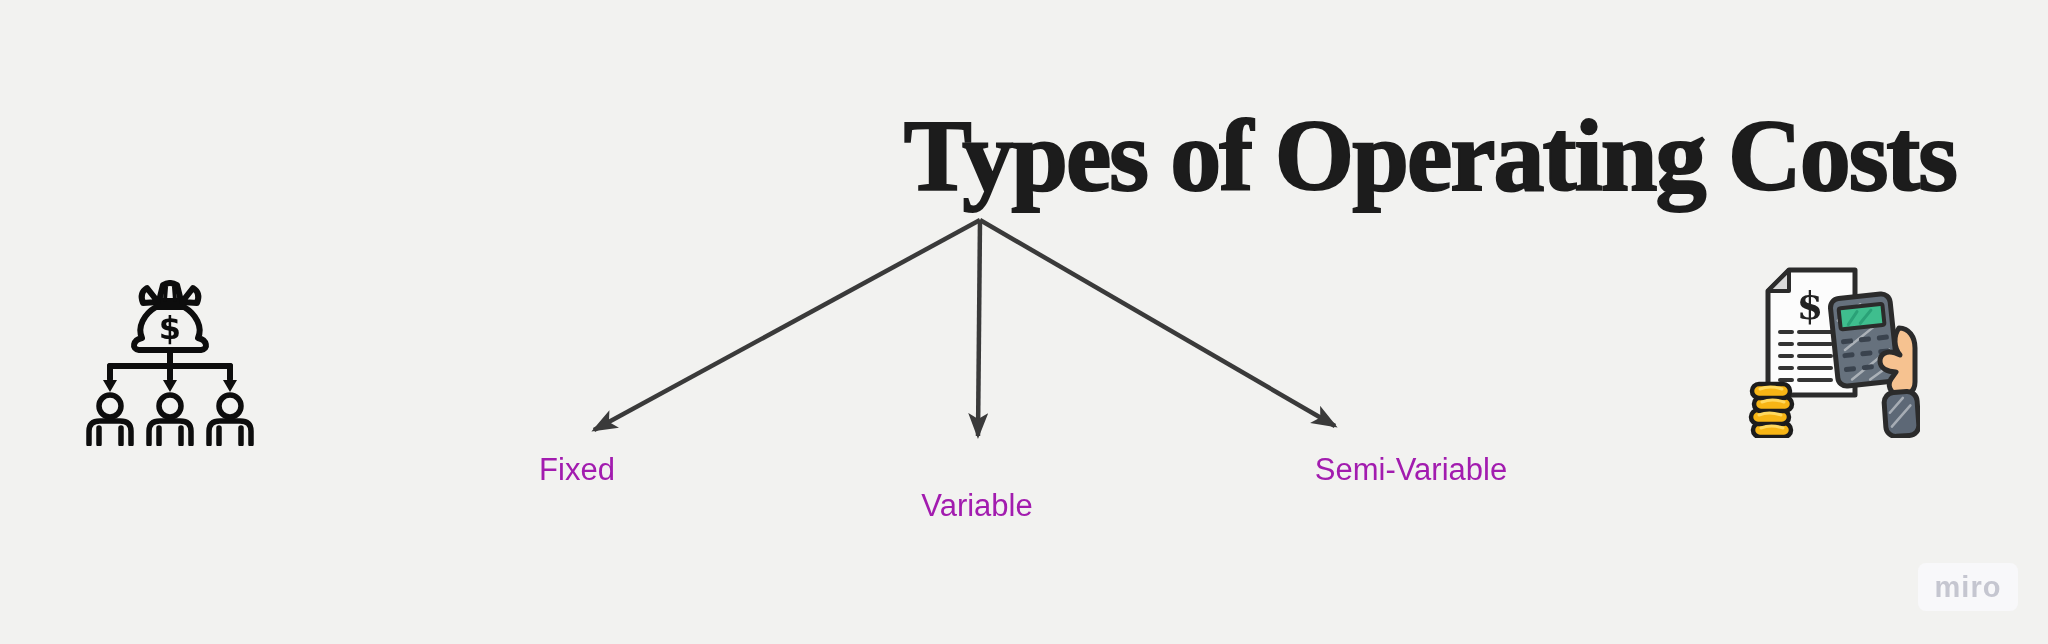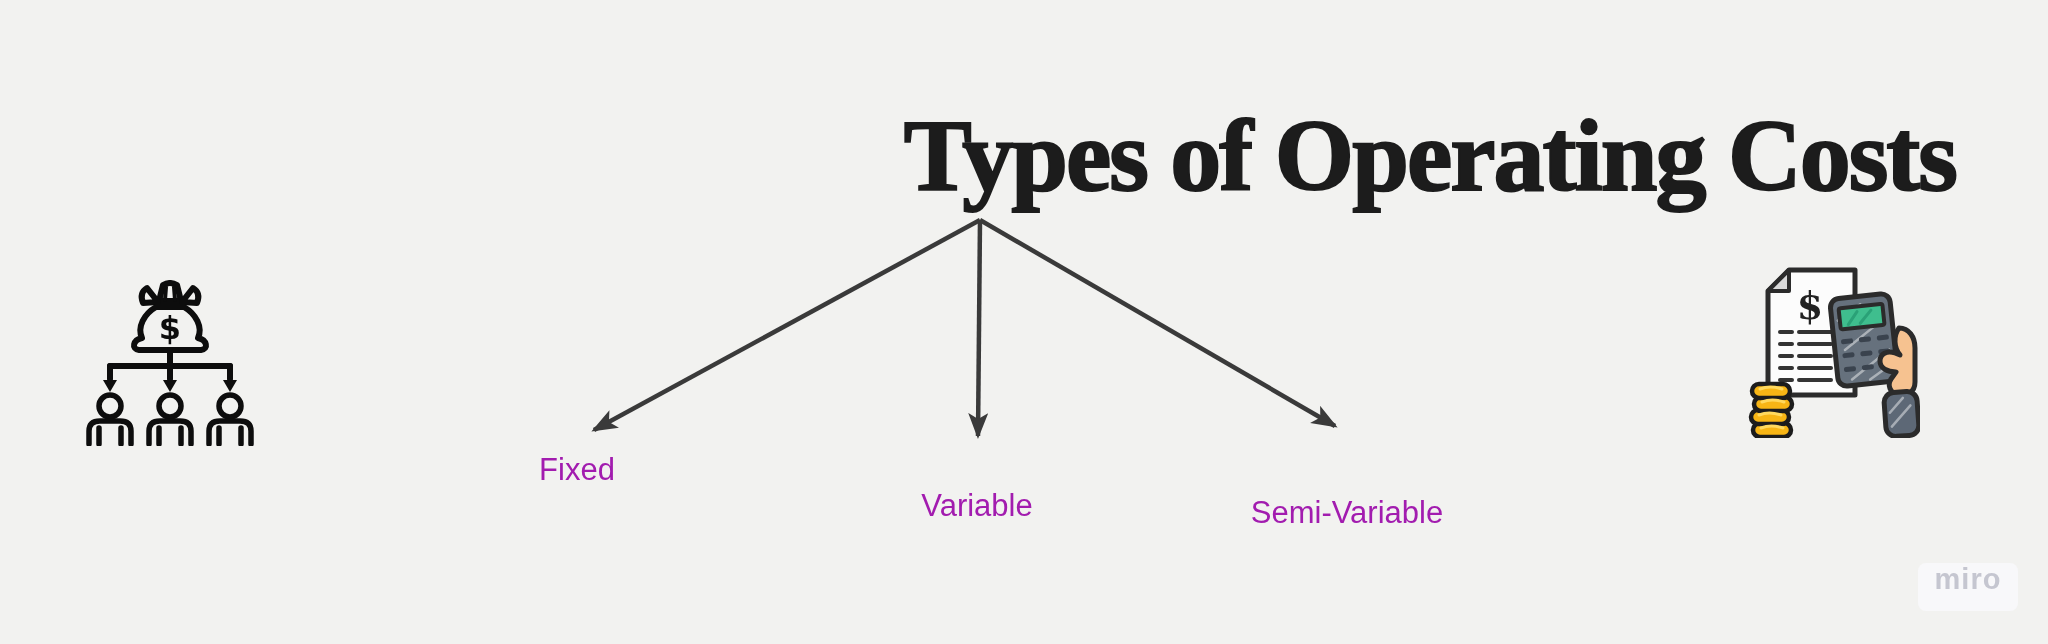--- a/index.html
+++ b/index.html
@@ -33,38 +33,38 @@
     position:absolute;
     top:442px;
     text-align:center;
     font-size:31px;
     line-height:56px;
     color:#a21caf;
     white-space:nowrap;
   }
   .label-fixed{left:417px;width:320px;}
   .label-variable{left:817px;width:320px;margin-top:36px;}
-  .label-semi{left:1167px;width:360px;margin-top:43px;}
+  .label-semi{left:1231px;width:360px;}
   .icon-left{
     position:absolute;
     left:86px;top:280px;
     width:168px;height:166px;
   }
   .icon-right{
     position:absolute;
     left:1748px;top:266px;
     width:172px;height:172px;
   }
   .watermark{
     position:absolute;
     left:1918px;top:563px;
     width:100px;height:48px;
     background:#f8f8fa;
     border-radius:8px;
-    display:flex;justify-content:center;
+    display:flex;align-items:center;justify-content:center;
     font-size:29px;
     font-weight:700;
     letter-spacing:1px;
     color:#c5c6d0;
   }
 </style>
 </head>
 <body>
 
 <div class="canvas">

